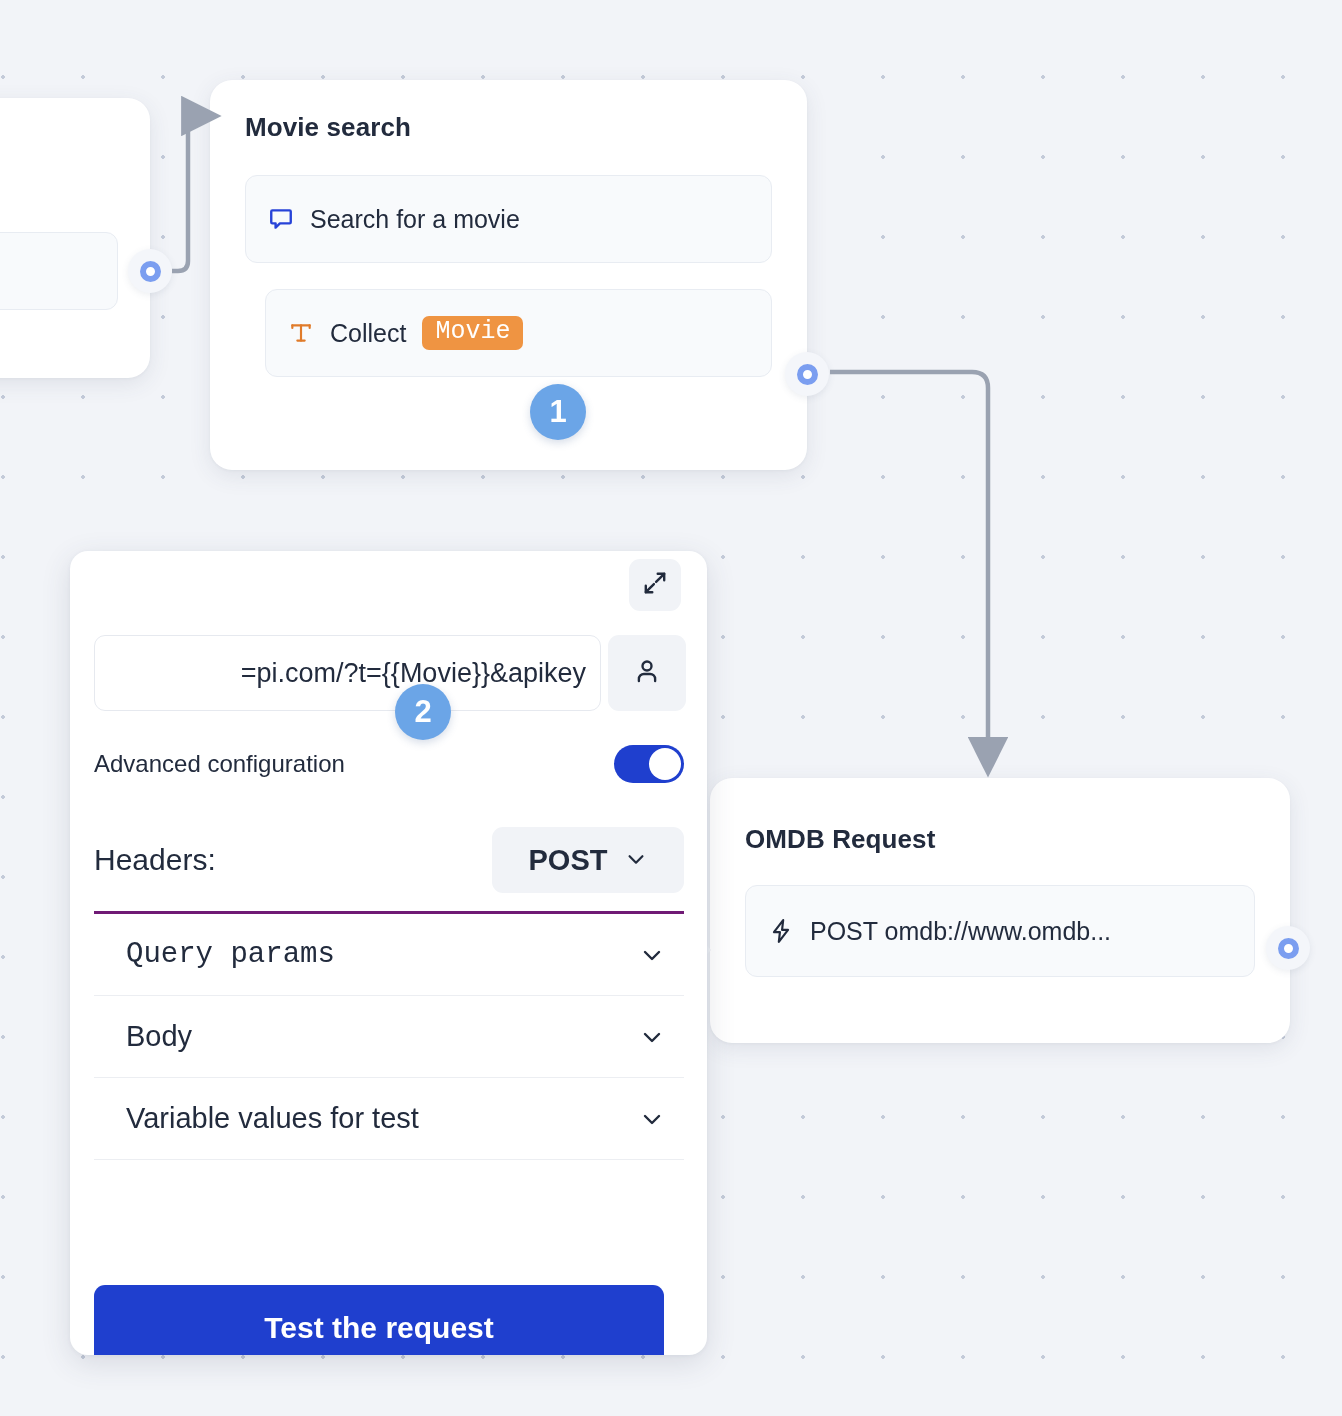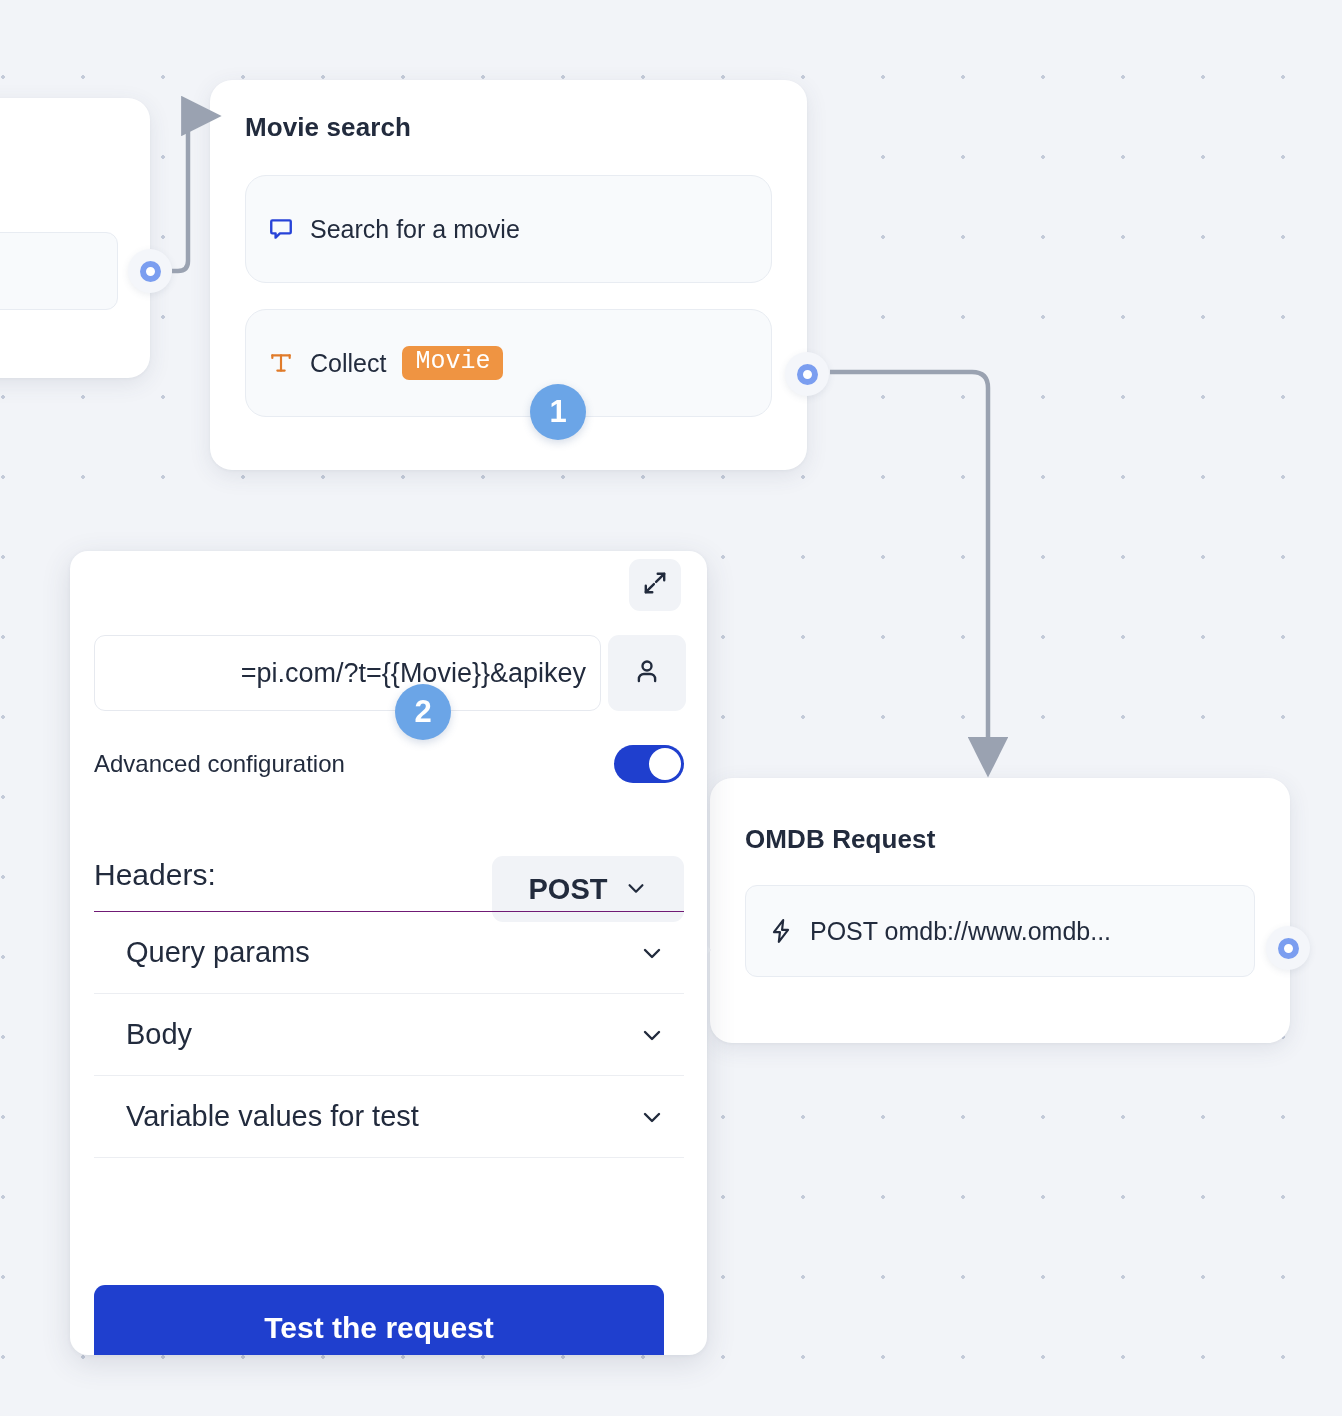--- a/index.html
+++ b/index.html
@@ -82,22 +82,22 @@
 
   
   #node-movie {
     left: 210px;
     top: 80px;
     width: 597px;
     height: 390px;
     padding: 32px 35px;
   }
   #node-movie .node-title { margin: 0 0 32px 0; }
-  #node-movie .node-row { height: 108px; border-radius: 21px; }
-  #node-movie .node-row + .node-row { margin-top: 26px; }
+  #node-movie .node-row { height: 88px; }
+  #node-movie .node-row + .node-row { margin-top: 26px; margin-left: 20px; }
 
   .pill-var {
     display: inline-block;
     background: #ef9442;
     color: #ffffff;
     border-radius: 7px;
     padding: 3px 13px 5px 13px;
     font-size: 25px;
     line-height: 1.05;
     font-family: Liberation Mono, monospace;
@@ -283,38 +283,37 @@
     display: flex;
     align-items: center;
     justify-content: center;
     gap: 18px;
     font-size: 29px;
     font-weight: 700;
     color: #222b3d;
     cursor: pointer;
     padding: 0 22px;
     box-sizing: border-box;
-    margin-top: 29px;
   }
 
   .accordion {
     position: absolute;
     left: 24px;
     top: 360px;
     width: 590px;
   }
   .acc-item {
     height: 81px;
     display: flex;
     align-items: center;
     justify-content: space-between;
     border-bottom: 1px solid #eceef2;
     cursor: pointer;
   }
-  .acc-item:first-child { border-top: 1px solid #701a75; }
+  .acc-item:first-child { border-top: 3px solid #701a75; font-family: Liberation Mono, monospace; }
   .acc-label {
     font-size: 29px;
     color: #222b3d;
     padding-left: 32px;
   }
   .acc-chev { padding-right: 20px; display: flex; align-items: center; }
 
   .test-btn {
     position: absolute;
     left: 24px;

